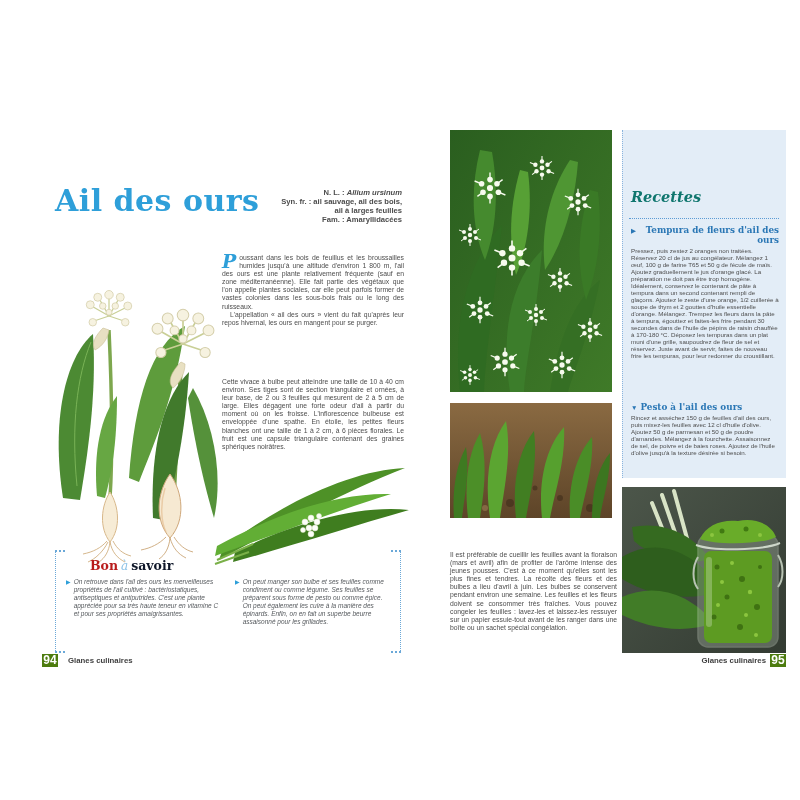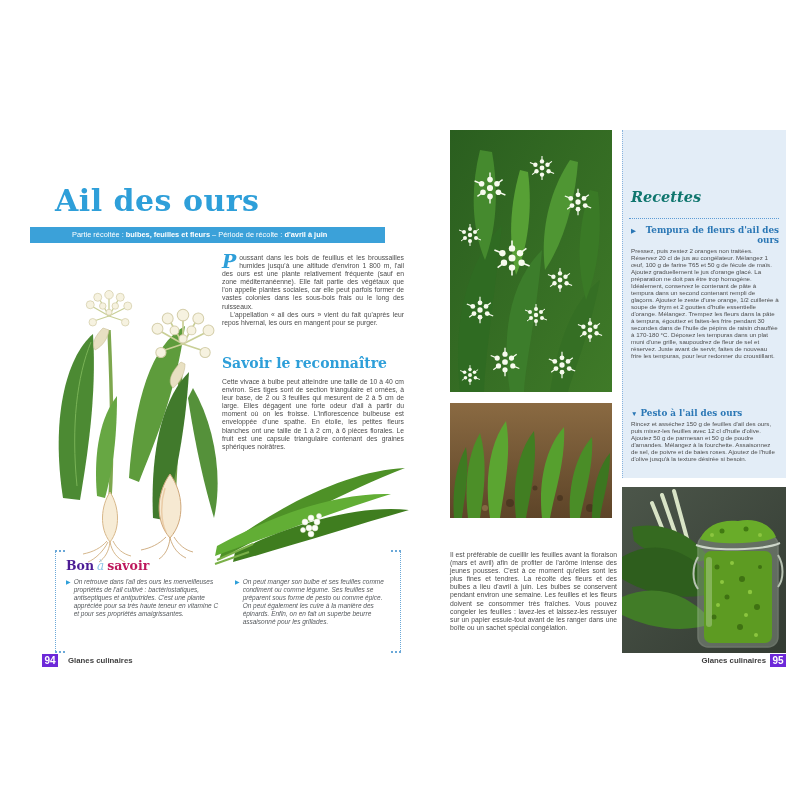--- a/index.html
+++ b/index.html
@@ -29,68 +29,73 @@
   .recognize-h{position:absolute;left:222px;top:355px;}
   .recognize-b{top:378px;}
   .sprig{position:absolute;left:213px;top:452px;width:202px;height:115px;}
 
   .bon-box{position:absolute;left:55px;top:552px;width:346px;height:99px;box-sizing:border-box;
            border-left:1px dotted #6aa8d8;border-right:1px dotted #6aa8d8;padding:6px 10px 4px 10px;}
   .corner{position:absolute;width:10px;border-top:2px dotted #6aa8d8;}
   .c-tl{left:-1px;top:-2px;} .c-tr{right:-1px;top:-2px;}
   .c-bl{left:-1px;bottom:-2px;} .c-br{right:-1px;bottom:-2px;}
   .bon-head{font-family:"DejaVu Serif","Liberation Serif",serif;font-weight:bold;font-size:12.5px;}
-  .bon-head .w-bon{color:#4c1d95;}
+  .bon-head .w-bon{color:#b91c1c;margin-left:24px;}
   .bon-head .w-a{font-style:italic;color:#8cc3e8;font-size:12px;padding:0 3px;font-weight:normal;}
-  .bon-head .w-savoir{color:#be185d;}
+  .bon-head .w-savoir{color:#0f172a;}
   .bon-cols{display:flex;gap:14px;margin-top:5px;}
   .bon-item{flex:1;display:flex;}
   .bon-bullet{color:#2e9fd9;font-size:6px;line-height:8px;padding-right:3px;}
   .bon-text{font-style:italic;font-size:6.5px;line-height:7.9px;color:#565a5e;text-align:left;}
 
   .footer{position:absolute;top:654px;font-size:7.8px;font-weight:bold;color:#3f3f3f;}
   .footer-left{left:42px;display:flex;align-items:center;}
   .footer-right{left:640px;width:146px;display:flex;align-items:center;justify-content:flex-end;}
-  .pagenum{display:inline-block;width:16px;height:13px;background:#6d28d9;color:#fff;
-           font-size:10px;line-height:13px;text-align:center;font-weight:bold;}
+  .pagenum{display:inline-block;width:16px;height:13px;background:#4d7c0f;color:#fff;
+           font-size:12px;line-height:13px;text-align:center;font-weight:bold;}
   .footer-left .pagenum{margin-right:10px;}
   .footer-right .pagenum{margin-left:4px;}
 
   
   .photo1{position:absolute;left:450px;top:130px;width:162px;height:262px;}
   .photo2{position:absolute;left:450px;top:403px;width:162px;height:115px;}
   .photo3{position:absolute;left:622px;top:487px;width:164px;height:166px;}
 
   .pantry-h{position:absolute;left:450px;top:528px;}
   .pantry-b{position:absolute;left:450px;top:551px;width:167px;}
 
   .recipes-panel{position:absolute;left:622px;top:130px;width:164px;height:348px;
                  background:#e3edf7;border-left:1px dotted #8ab4dd;box-sizing:border-box;}
   .recipes-title{position:absolute;left:8px;top:58px;font-family:"DejaVu Serif","Liberation Serif",serif;
                  font-style:italic;font-weight:bold;font-size:14.5px;color:#0f766e;}
   .recipes-sep{position:absolute;left:6px;top:88px;width:150px;border-top:1.5px dotted #5b9bd5;}
   .recipe{position:absolute;left:8px;width:148px;}
-  .recipe-1{top:95px;} .recipe-2{top:272px;margin-top:6px;}
+  .recipe-1{top:95px;} .recipe-2{top:272px;}
   .recipe-title-row{display:flex;align-items:baseline;margin-bottom:2px;text-align:right;}
   .recipe-marker{color:#2a77b5;font-size:6.5px;padding-right:3px;}
   .recipe-title{font-family:"DejaVu Serif","Liberation Serif",serif;font-weight:bold;
                 font-size:8.8px;color:#2a77b5;}
   .recipe-body{font-size:6.2px;line-height:7px;color:#4d4d4d;text-align:left;}
 </style>
 </head>
 <body>
 
 <div class="spread">
 
   <div class="page">
 
     <div class="title">Ail des ours</div>
 
-
-    <div class="banner"><span>Partie récoltée : </span><b>bulbes, feuilles et fleurs</b><span> – </span><span>Période de récolte : </span><b>d'avril à juin</b></div>
+    <div class="taxonomy">
+      <div><span>N. L. : </span><i>Allium ursinum</i></div>
+      <div>Syn. fr. : ail sauvage, ail des bois,</div>
+      <div>ail à larges feuilles</div>
+      <div><span>Fam. : </span><span>Amaryllidacées</span></div>
+    </div>
+
 
     <svg class="illus" viewBox="0 0 195 320" xmlns="http://www.w3.org/2000/svg">
       <defs>
         <g id="umbel">
           <g stroke="#c9cf96" stroke-width="1">
             <line x1="0" y1="0" x2="-14" y2="-8"></line>
               <line x1="0" y1="0" x2="-8" y2="-14"></line>
             <line x1="0" y1="0" x2="0" y2="-16"></line>
               <line x1="0" y1="0" x2="8" y2="-14"></line>
             <line x1="0" y1="0" x2="14" y2="-7"></line>
@@ -139,21 +144,20 @@
         <path d="M141,291 C146,299 152,304 160,306"></path>
           <path d="M137,292 C140,302 145,308 153,312"></path>
       </g>
     </svg>
 
     <div class="col-left-text body-text intro">
       <p><span class="dropcap">P</span><span>oussant dans les bois de feuillus et les broussailles humides jusqu'à une altitude d'environ 1 800 m, l'ail des ours est une plante relativement fréquente (sauf en zone méditerranéenne). Elle fait partie des végétaux que l'on appelle plantes sociales, car elle peut parfois former de vastes colonies dans les sous-bois frais ou le long des ruisseaux.</span></p>
       <p>L'appellation « ail des ours » vient du fait qu'après leur repos hivernal, les ours en mangent pour se purger.</p>
     </div>
 
-    <div class="sec-heading recognize-h">Savoir le reconnaître</div>
     <div class="col-left-text body-text recognize-b">Cette vivace à bulbe peut atteindre une taille de 10 à 40 cm environ. Ses tiges sont de section triangulaire et ornées, à leur base, de 2 ou 3 feuilles qui mesurent de 2 à 5 cm de large. Elles dégagent une forte odeur d'ail à partir du moment où on les froisse. L'inflorescence bulbeuse est enveloppée d'une spathe. En étoile, les petites fleurs blanches ont une taille de 1 à 2 cm, à 6 pièces florales. Le fruit est une capsule triangulaire contenant des graines sphériques noirâtres.</div>
 
     <svg class="sprig" viewBox="0 0 202 115" xmlns="http://www.w3.org/2000/svg">
       <path d="M6,108 C60,78 130,40 192,16 C140,18 70,50 10,96 Z" fill="#4e9127"></path>
       <path d="M2,104 C55,85 120,60 178,42 C120,40 55,66 4,94 Z" fill="#62ae35"></path>
       <path d="M20,110 C75,95 140,74 196,58 C140,52 70,76 22,100 Z" fill="#3f7d1f"></path>
       <g stroke="#7ab048" stroke-width="2">
         <line x1="4" y1="108" x2="40" y2="92"></line>
           <line x1="2" y1="112" x2="36" y2="100"></line>
       </g>

